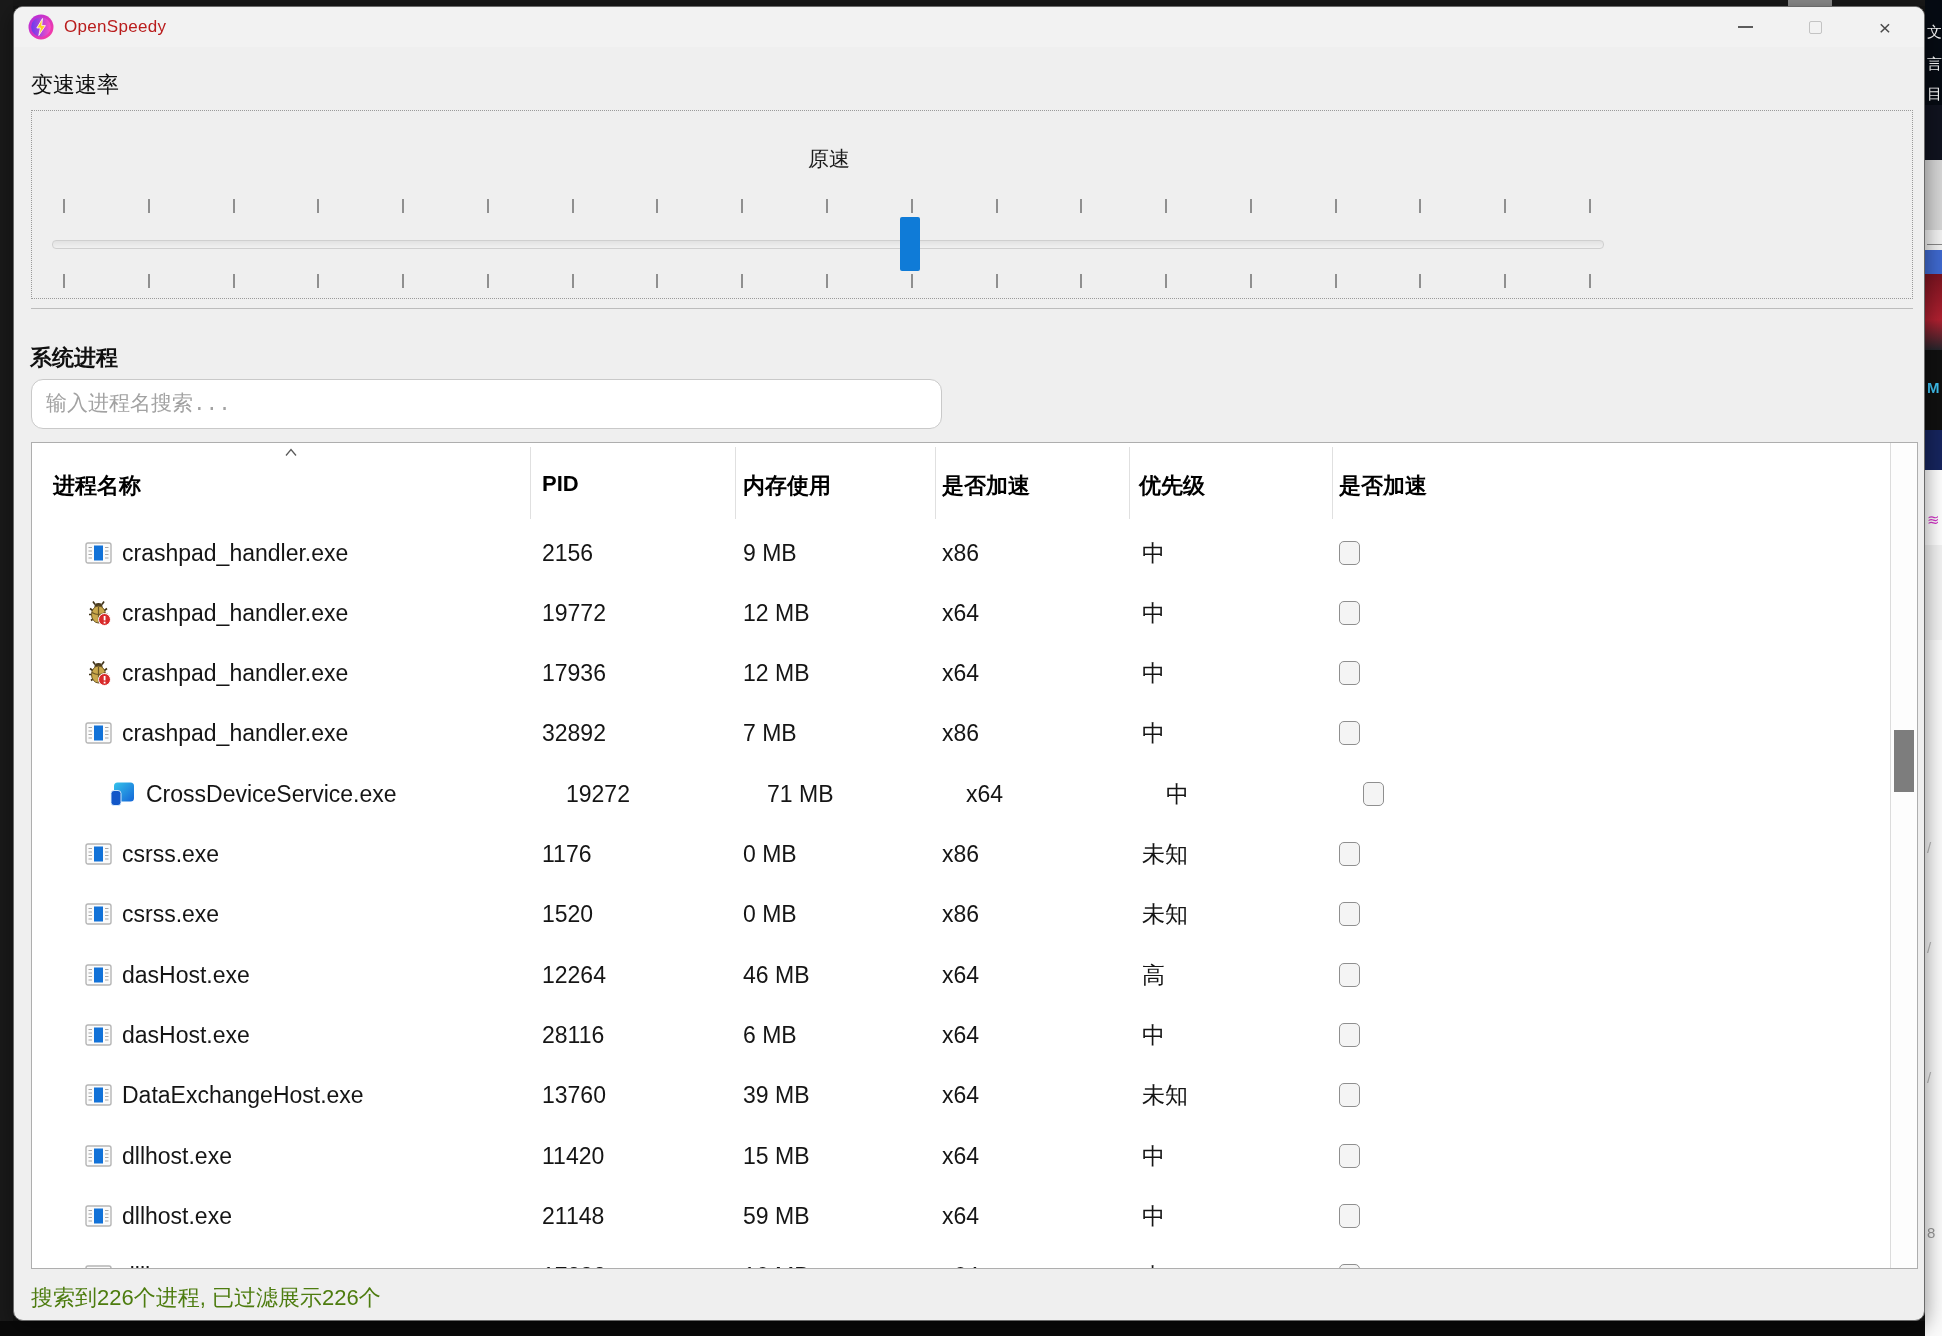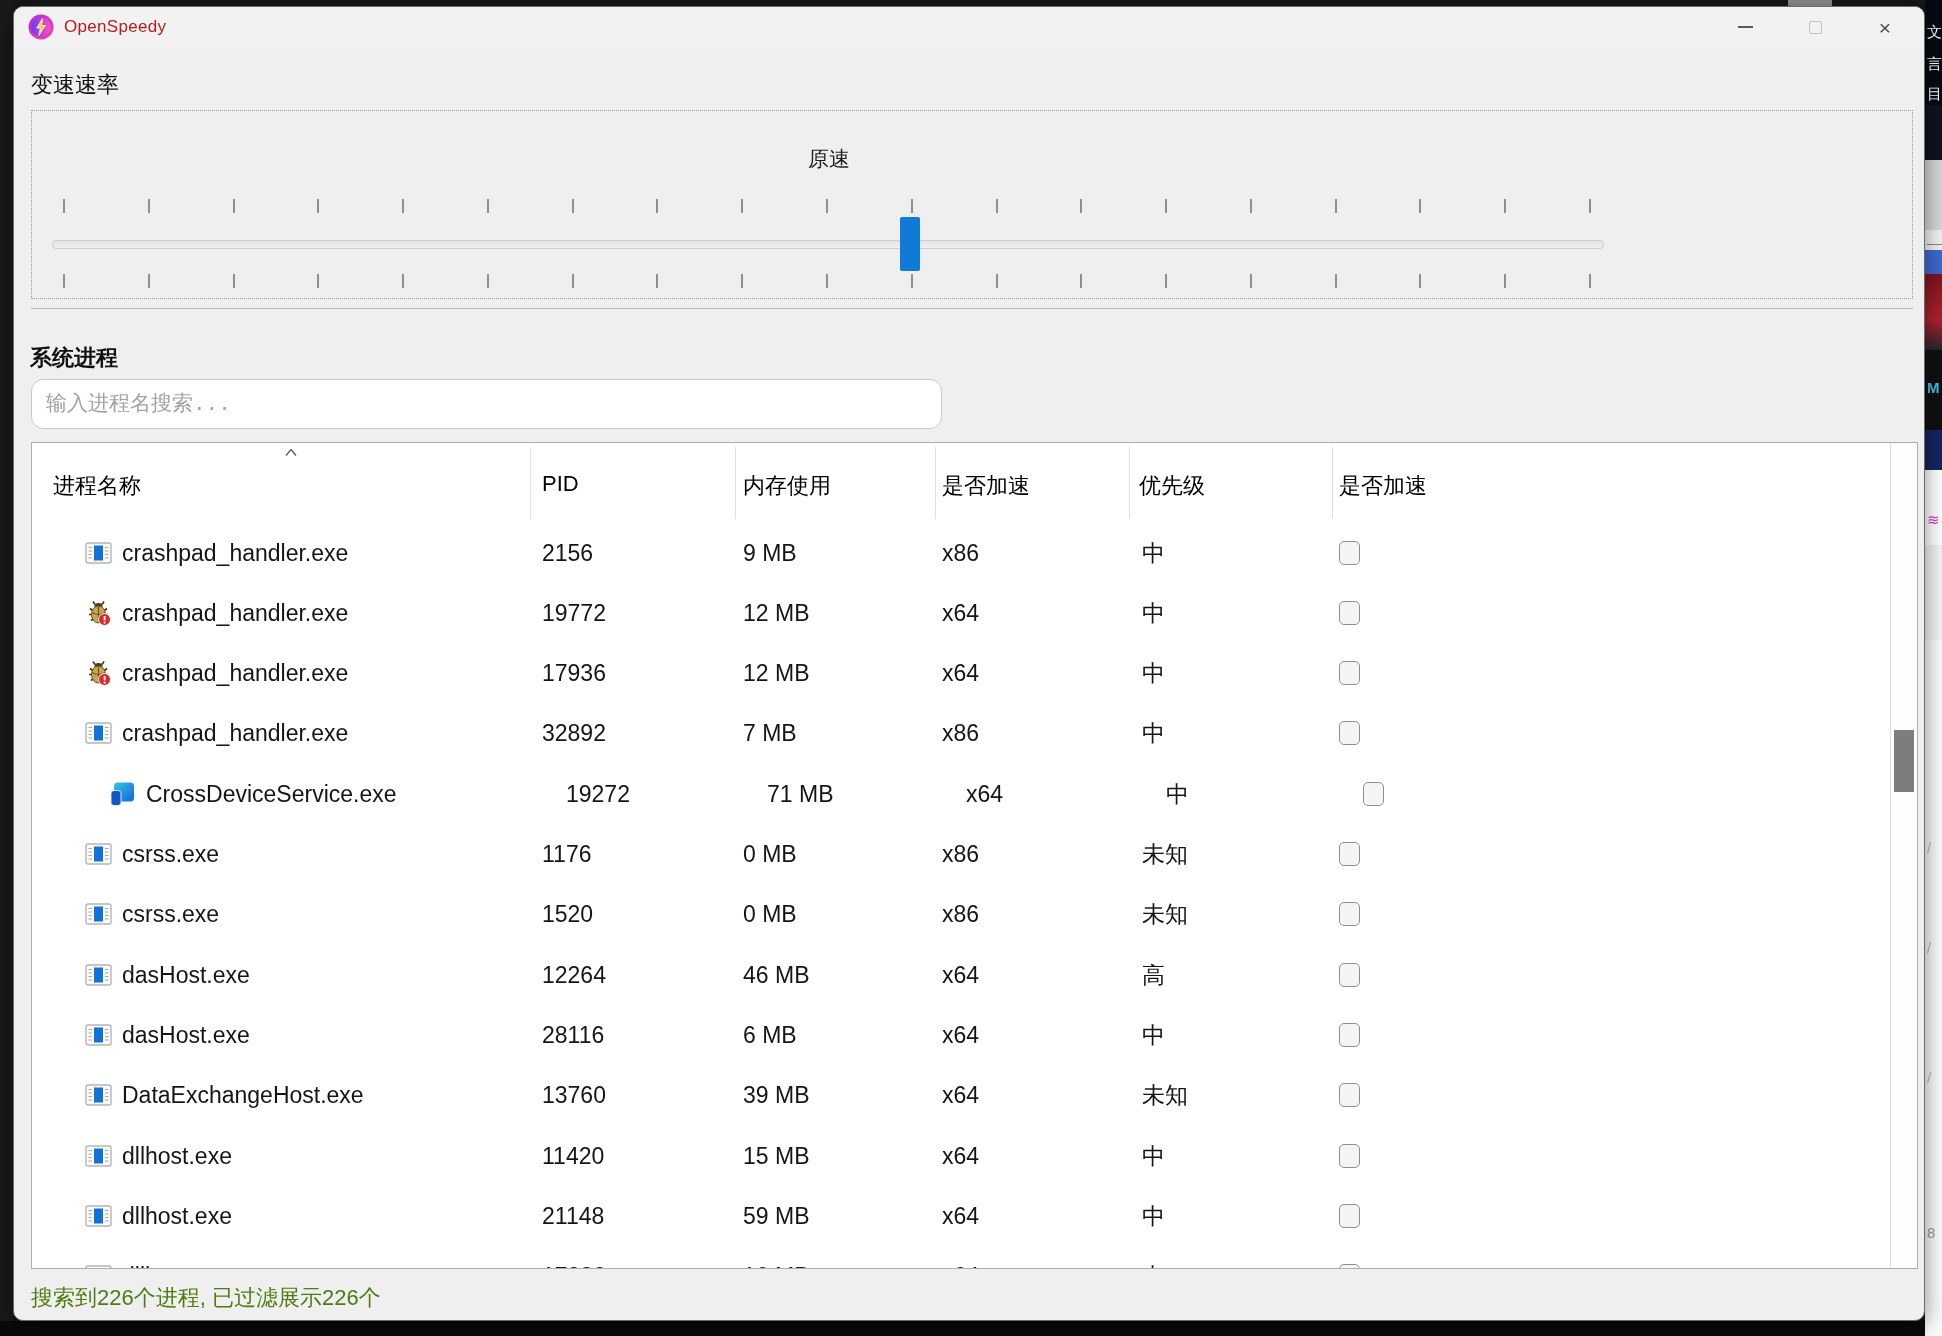--- a/index.html
+++ b/index.html
@@ -51,21 +51,21 @@
     position:absolute; left:17px; top:372px; width:911px; height:50px;
     background:#fff; border:1px solid #c9c9c9; border-radius:12px;
     font-size:21px; color:#202020; padding:0 14px;
     font-family:Liberation Mono, monospace;
   }
   .search::placeholder { color:#a2a2a2; opacity:1; }
 
   
   .table { position:absolute; left:17px; top:435px; width:1887px; height:827px; background:#fff; border:1px solid #aeaeae; overflow:hidden; }
   .thead { position:absolute; left:0; top:0; width:100%; height:79px; background:#fff; }
-  .th { position:absolute; top:28px; font-size:22px; font-weight:normal; color:#000; }
+  .th { position:absolute; top:28px; font-size:22px; font-weight:bold; color:#000; }
   .hsep { position:absolute; top:4px; width:1px; height:72px; background:#e0e0e0; }
   .sort-caret { position:absolute; left:252px; top:5px; }
   .rows { position:absolute; left:0; top:79px; width:100%; }
   .row { position:absolute; left:0; width:100%; height:61px; }
   .cell { position:absolute; top:50%; transform:translateY(-50%); font-size:23px; color:#151515; white-space:nowrap; }
   .icon { position:absolute; left:53px; top:50%; transform:translateY(-50%); width:27px; height:27px; }
   .c-name { left:90px; } .c-pid { left:510px; } .c-mem { left:711px; }
   .c-arch { left:910px; } .c-pri { left:1110px; }
   .checkbox { position:absolute; left:1307px; top:50%; transform:translateY(-50%); width:21px; height:24px;
     background:#f4f4f4; border:1.5px solid #8f8f8f; border-radius:5px; }

